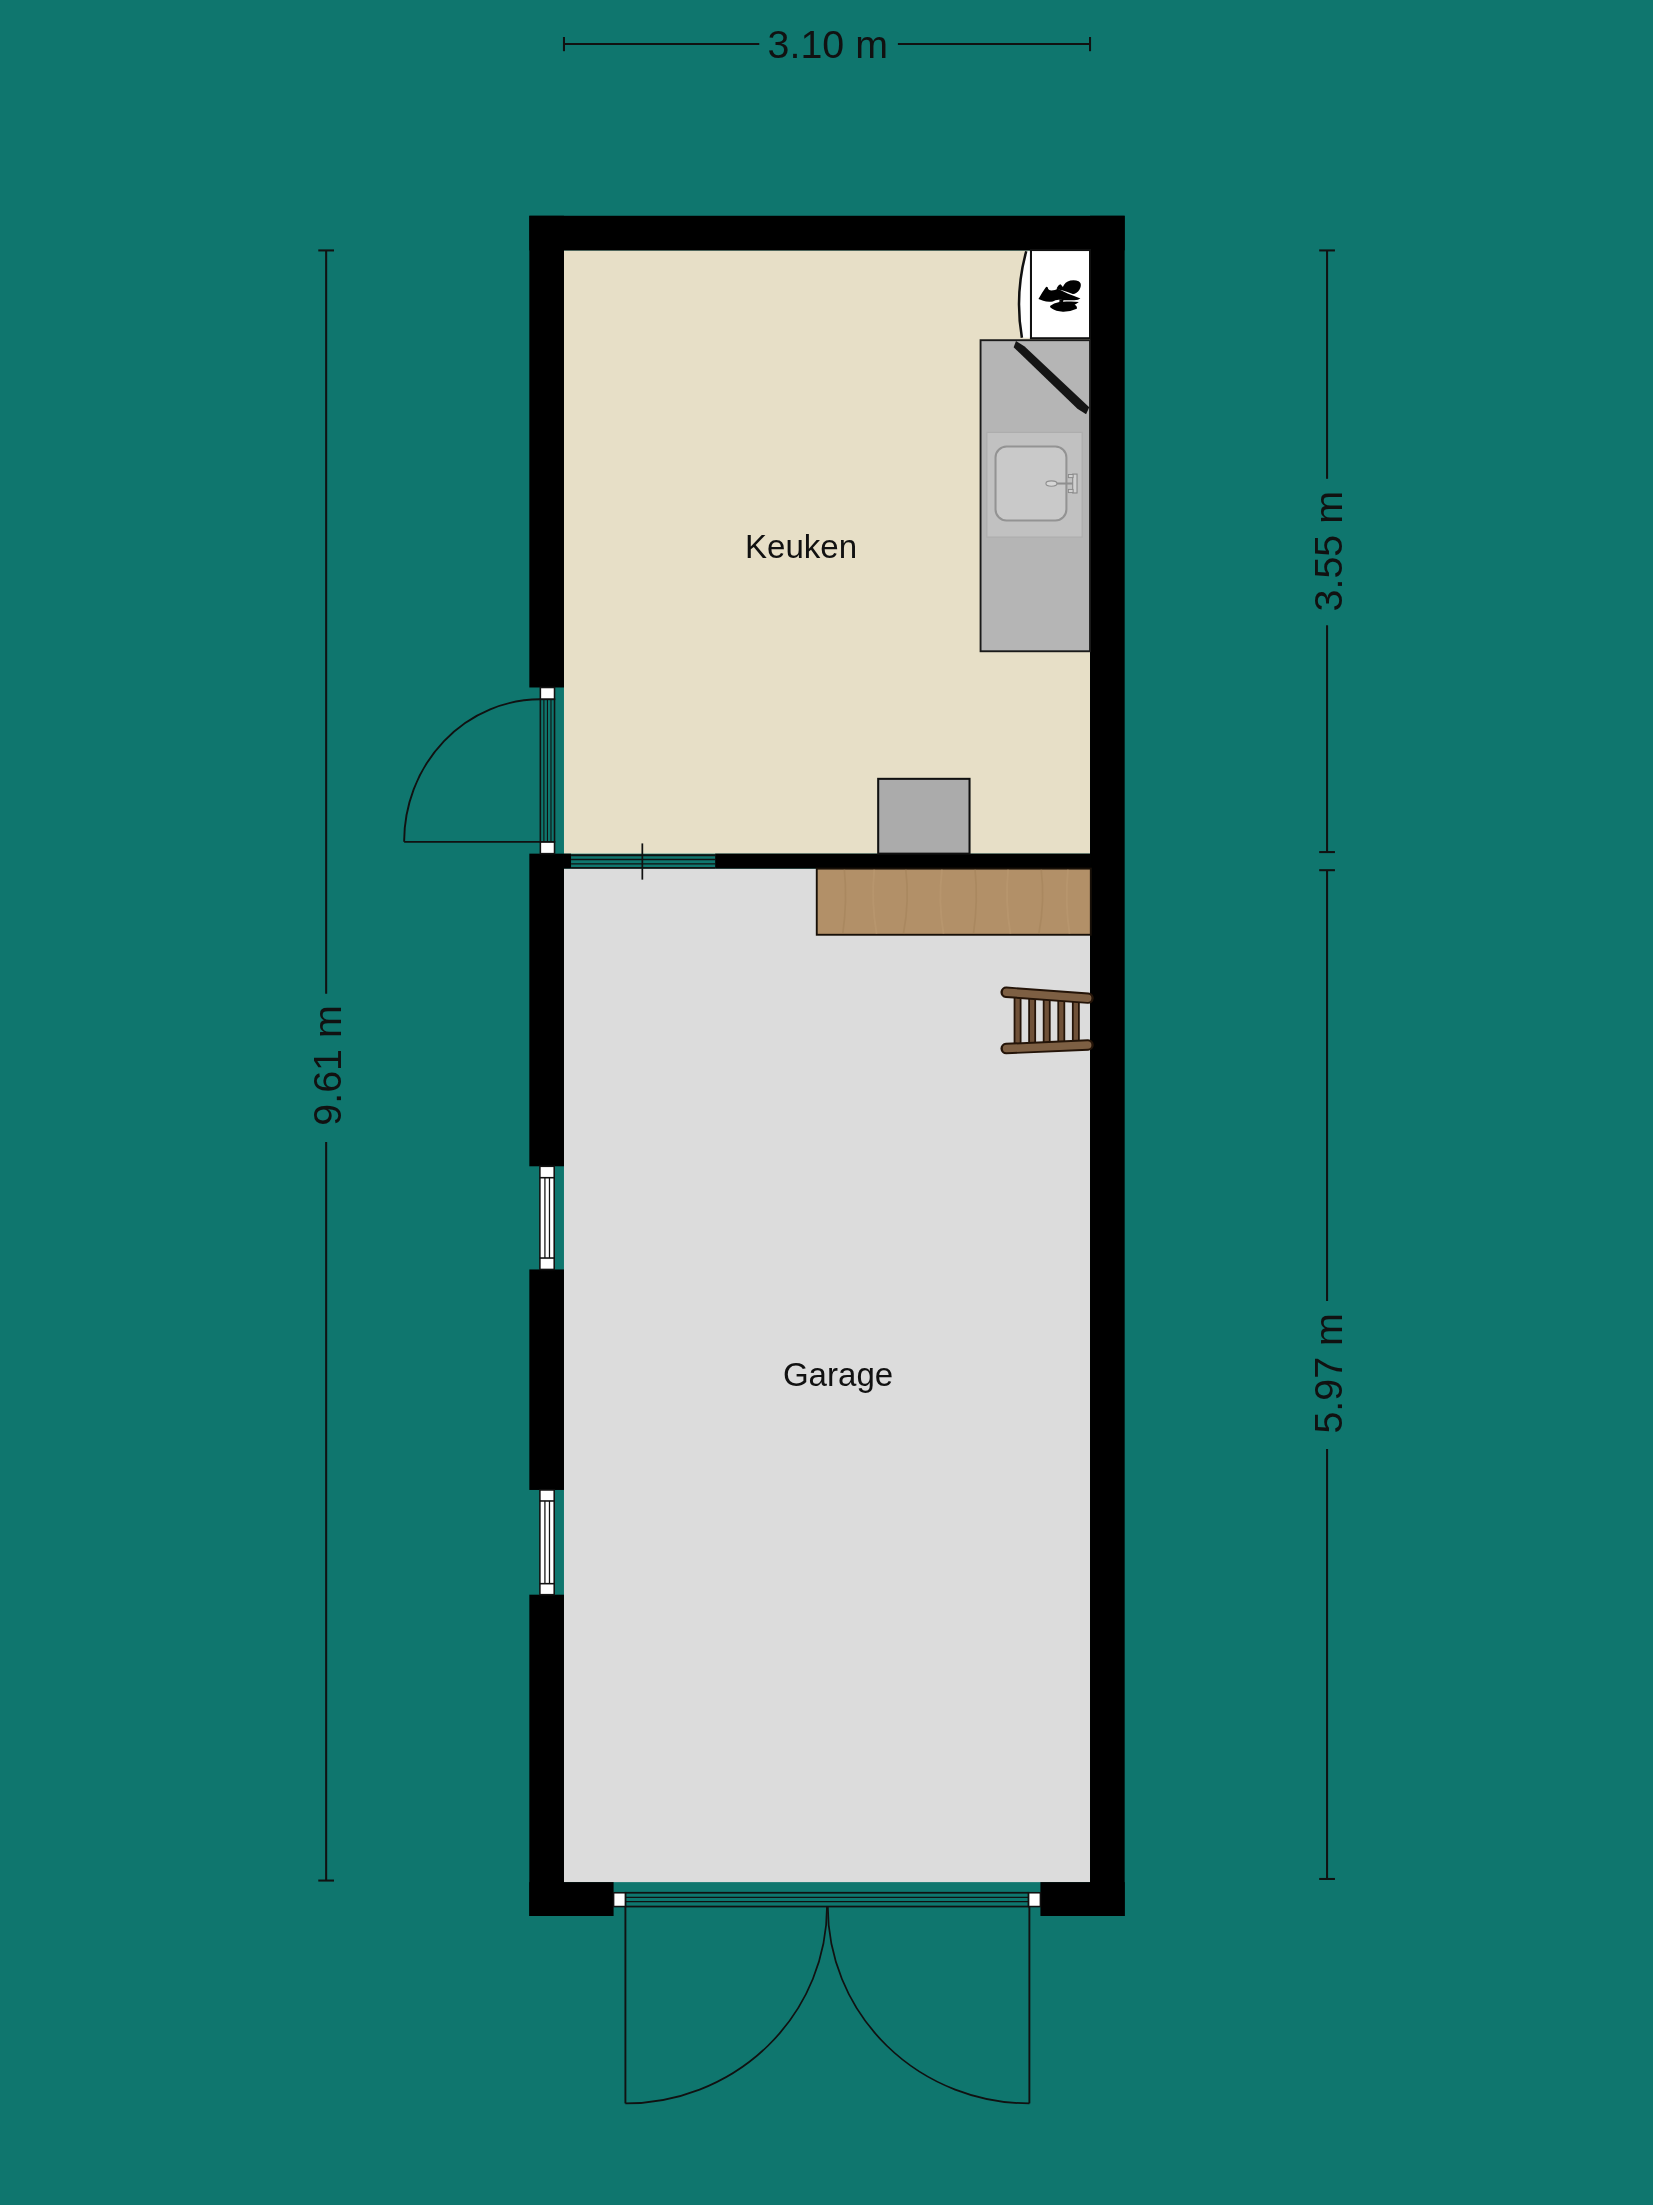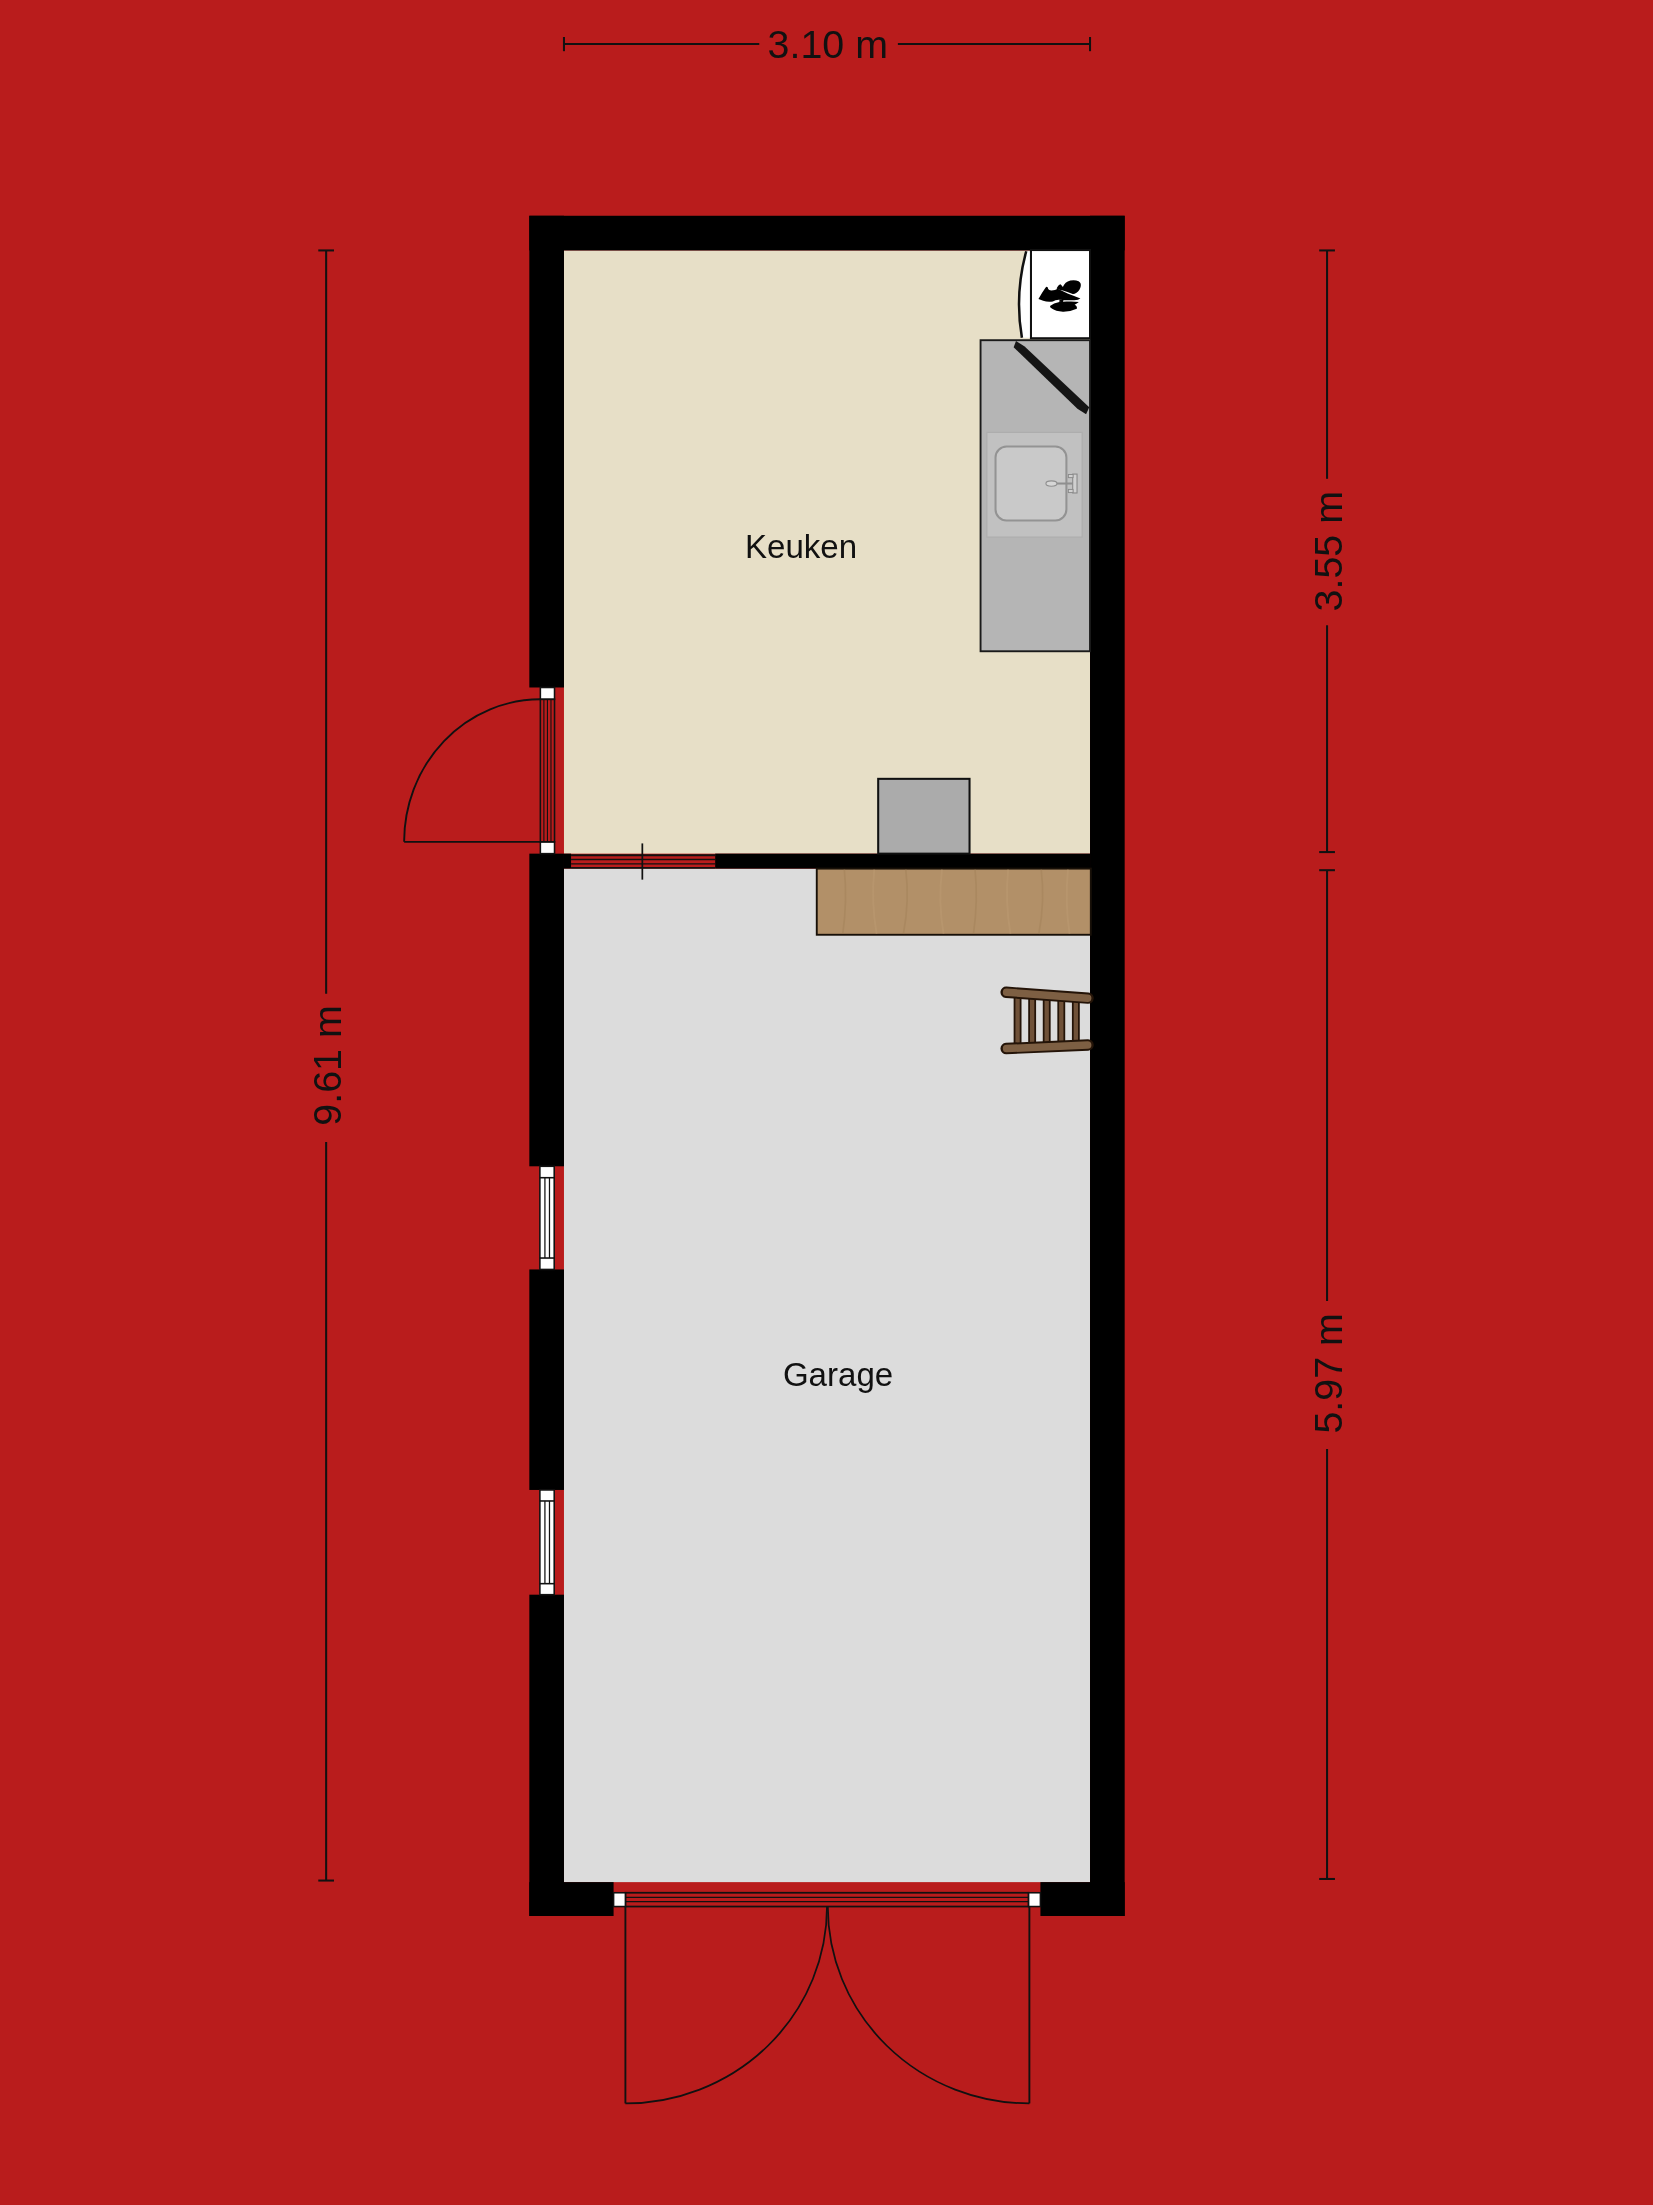--- a/index.html
+++ b/index.html
@@ -1,16 +1,16 @@
 <!DOCTYPE html>
 <html style="font-size:12.6px"><head>
 <meta charset="utf-8">
 <style>
   html,body{margin:0;padding:0;background:#ffffff;}
-  .page{position:relative;width:1654px;height:2205px;background:#b91c1c;overflow:hidden;
+  .page{position:relative;width:1654px;height:2205px;background:#0f766e;overflow:hidden;
         font-family:"Liberation Sans", sans-serif;}
   svg{position:absolute;left:0;top:0;}
   text{font-family:"Liberation Sans", sans-serif;fill:#111;}
 </style>
 </head>
 <body>
 <div class="page">
 <svg width="1654" height="2205" viewBox="0 0 2100 2800">
 
   <g stroke="#111" stroke-width="2.6" fill="none">

